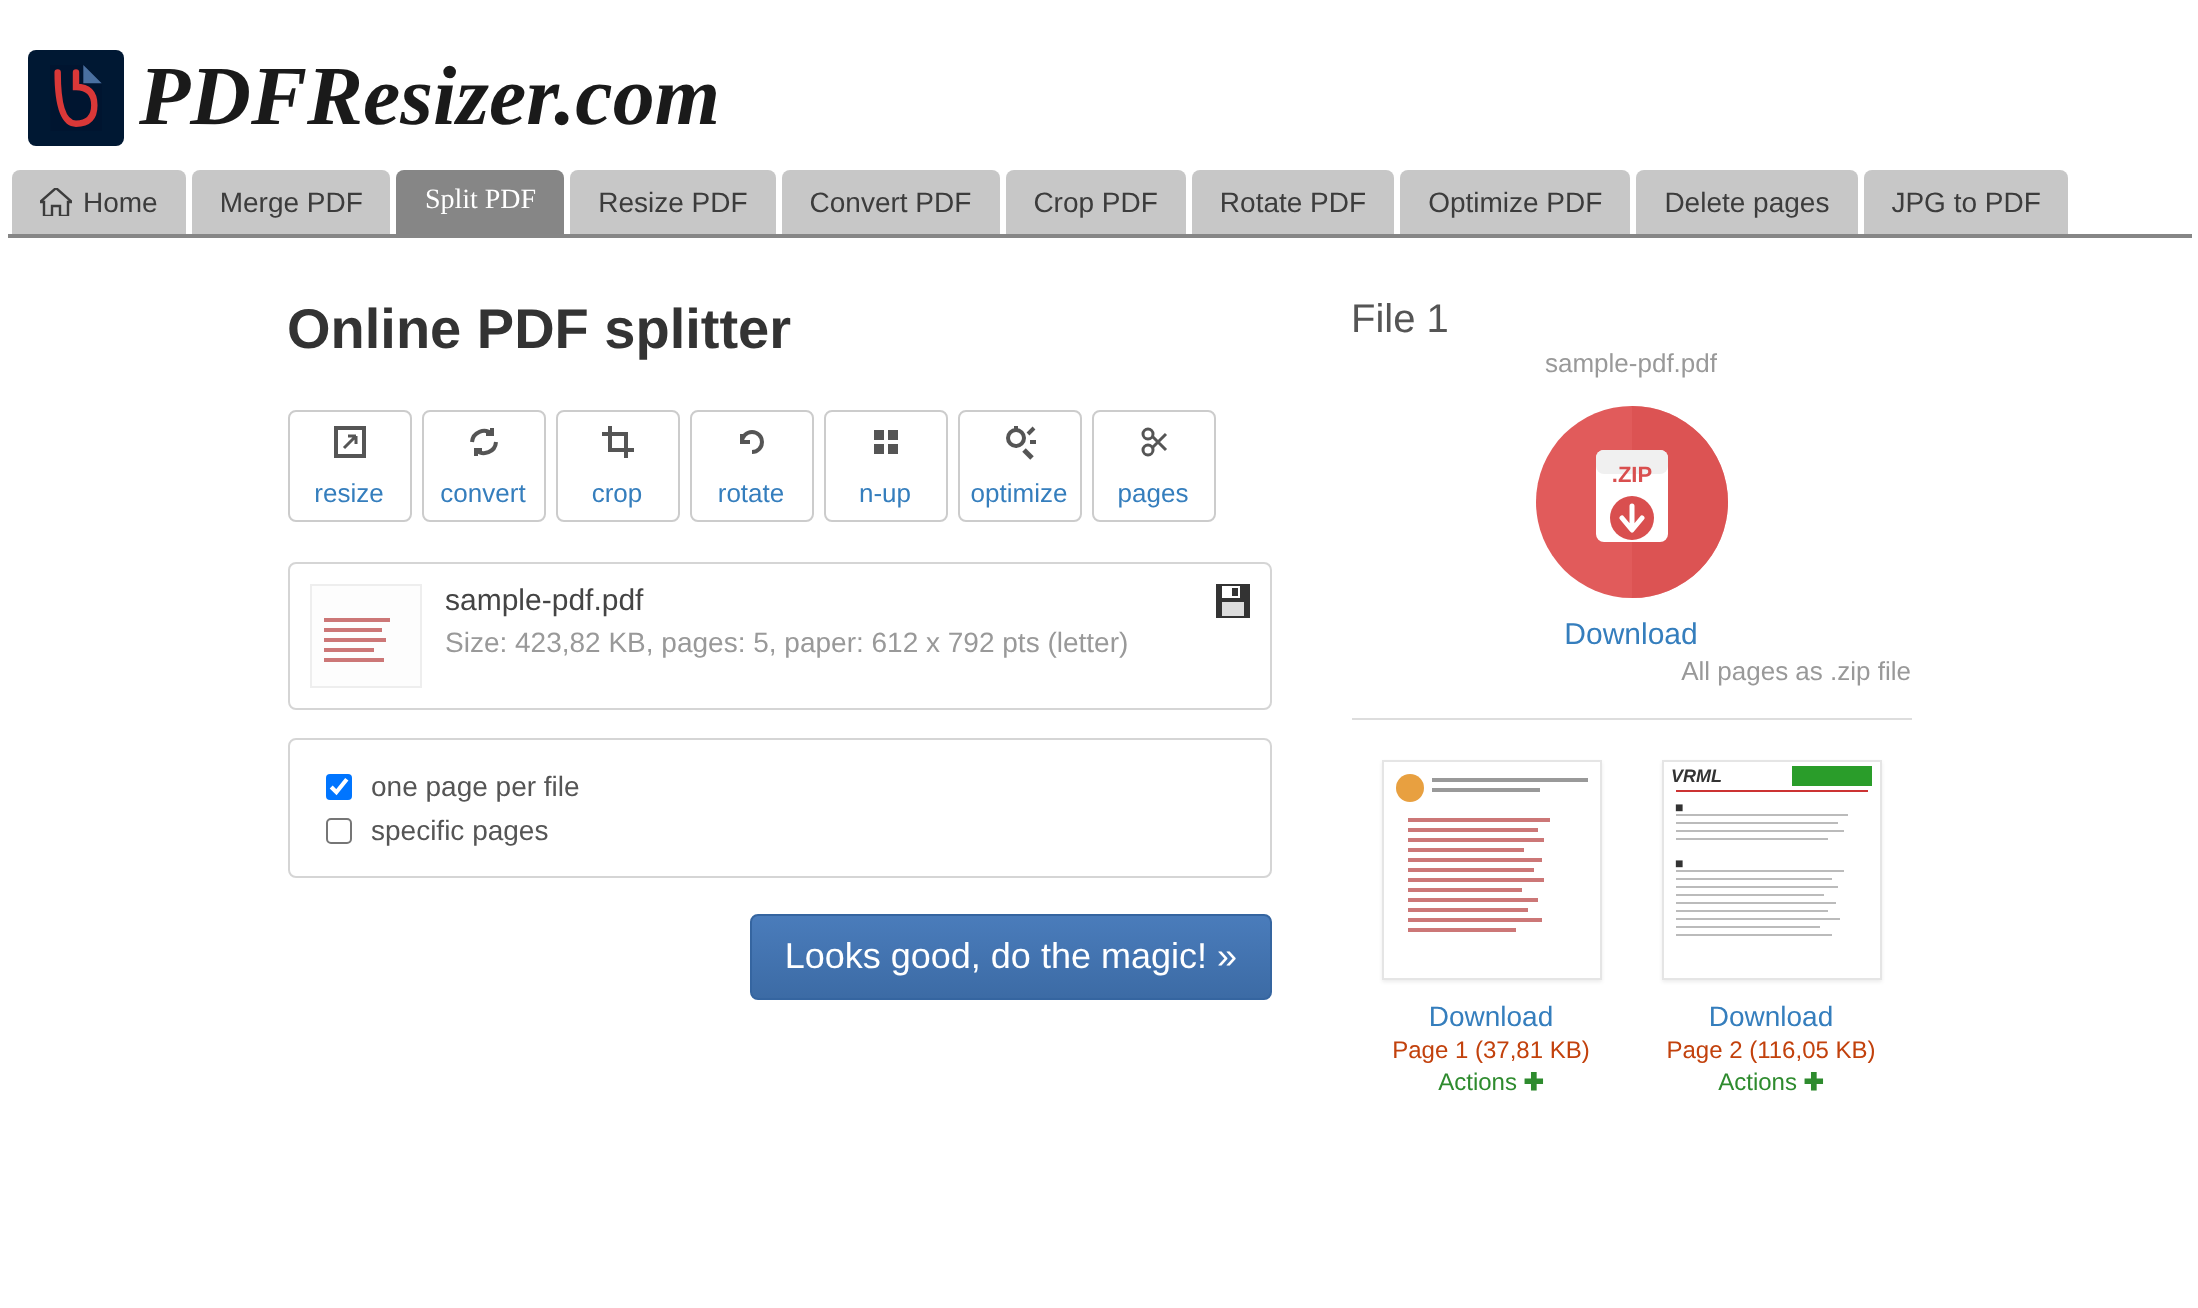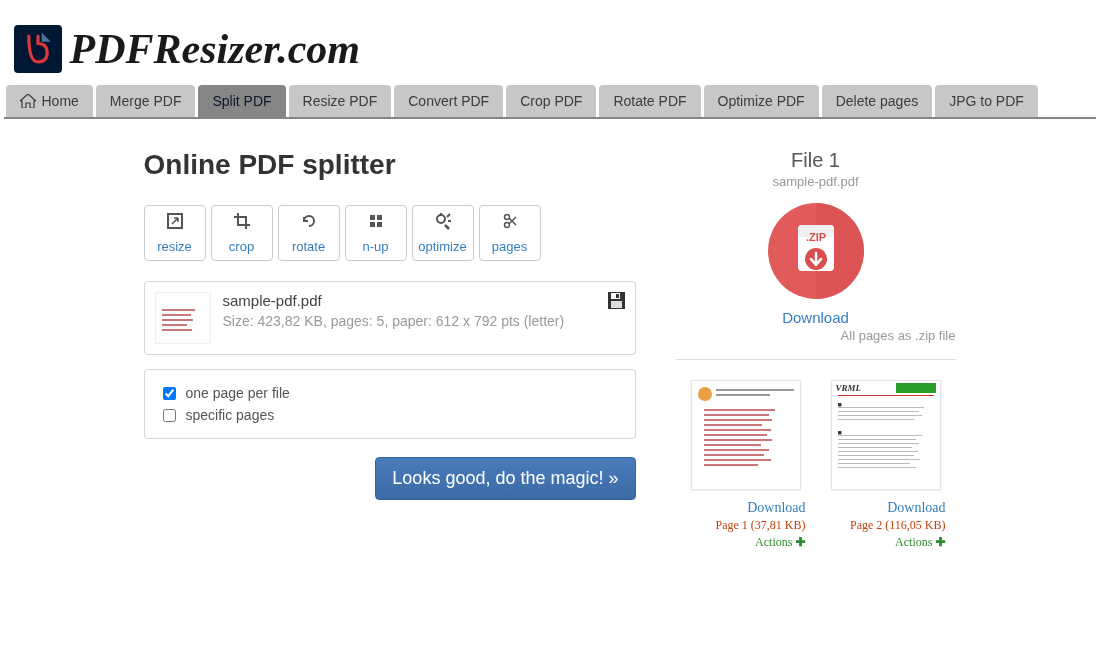--- a/index.html
+++ b/index.html
@@ -9,21 +9,21 @@
     
     
     .header { padding: 12px 10px; }
     .logo { display: flex; align-items: center; gap: 8px; }
     .logo-icon { width: 48px; height: 48px; background: #001833; border-radius: 4px; display: flex; align-items: center; justify-content: center; position: relative; }
     .logo-text { font-family: 'Brush Script MT', cursive; font-size: 42px; font-style: italic; font-weight: bold; color: #1a1a1a; }
     
     
     .main-nav { display: flex; gap: 3px; border-bottom: 2px solid #868686; padding-left: 2px; }
     .nav-item { background: #c7c7c7; color: #3c3c3c; padding: 8px 14px; font-size: 14px; cursor: pointer; border-radius: 4px 4px 0 0; display: flex; align-items: center; gap: 6px; }
-    .nav-item.active { background: #868686; color: #0f172a; }
+    .nav-item.active { background: #868686; color: #ffffff; font-family: Liberation Serif, serif; }
     .home-icon { width: 16px; height: 14px; }
     
     
     .content { padding: 30px 140px 30px 140px; display: flex; gap: 40px; }
     .left-col { flex: 1; max-width: 520px; }
     .right-col { flex: 0 0 280px; }
     
     h1 { font-size: 28px; font-weight: 600; color: #333; margin-bottom: 24px; }
     
     
@@ -45,30 +45,30 @@
     
     .options-card { border: 1px solid #d5d5d5; border-radius: 4px; padding: 12px 18px; margin-bottom: 18px; }
     .option-row { display: flex; align-items: center; gap: 10px; font-size: 14px; color: #555; padding: 3px 0; }
     .option-row input { width: 13px; height: 13px; }
     
     
     .action-row { text-align: right; }
     .magic-btn { background: #4373b1; background: linear-gradient(#4a7cbb, #3c6ba5); color: #fff; border: 1px solid #3565a0; border-radius: 4px; padding: 10px 16px; font-size: 18px; cursor: pointer; }
     
     
-    .file-title { text-align: center; font-size: 20px; color: #555; margin-bottom: 2px; }
+    .file-title { font-size: 20px; color: #555; margin-bottom: 2px; }
     .file-sub { text-align: center; font-size: 13px; color: #999; margin-bottom: 14px; }
     
     .zip-download { text-align: center; padding-bottom: 16px; border-bottom: 1px solid #ddd; margin-bottom: 20px; }
     .zip-icon { width: 96px; height: 96px; margin: 0 auto 10px; }
     .dl-link { color: #357ebd; font-size: 15px; cursor: pointer; }
     .dl-sub { color: #999; font-size: 13px; margin-top: 2px; text-align: right; }
     
     .page-grid { display: flex; gap: 20px; justify-content: center; }
-    .page-item { text-align: right; width: 120px; font-family: Liberation Serif, serif; }
+    .page-item { text-align: center; width: 120px; }
     .page-thumb { width: 110px; height: 110px; border: 1px solid #e5e5e5; margin: 0 auto 10px; background: #fff; box-shadow: 0 1px 2px rgba(0,0,0,0.08); position: relative; overflow: hidden; }
     .page-dl { color: #357ebd; font-size: 14px; cursor: pointer; }
     .page-meta { color: #c2410c; font-size: 12px; margin-top: 2px; }
     .page-actions { color: #2e8b2e; font-size: 12px; margin-top: 2px; cursor: pointer; }
     .page-actions .plus { font-weight: bold; }
 
     
     .thumb-lines { position: absolute; left: 6px; right: 6px; }
     .thumb-line { height: 2px; background: #c77; margin-bottom: 3px; }
     .thumb-head { height: 8px; background: #e8a040; position: absolute; top: 4px; left: 4px; right: 50px; }
@@ -137,20 +137,29 @@
 
       <div class="tool-tabs">
         <div class="tool-tab">
           <span class="icon">
             <svg width="18" height="18" viewBox="0 0 18 18">
                 <rect x="2" y="2" width="14" height="14" stroke="#555" stroke-width="2" fill="none"></rect>
                 <path d="M6 12 L12 6 M12 6 L8 6 M12 6 L12 10" stroke="#555" stroke-width="1.5" fill="none"></path>
               </svg>
           </span>
           <span>resize</span>
+        </div>
+        <div class="tool-tab">
+          <span class="icon">
+            <svg width="18" height="18" viewBox="0 0 18 18">
+                <path d="M3 9 A6 6 0 0 1 13 5 M15 9 A6 6 0 0 1 5 13" stroke="#555" stroke-width="2" fill="none"></path>
+                <path d="M13 2 L13 5 L10 5 M5 16 L5 13 L8 13" stroke="#555" stroke-width="2" fill="none"></path>
+              </svg>
+          </span>
+          <span>convert</span>
         </div>
         <div class="tool-tab">
           <span class="icon">
             <svg width="18" height="18" viewBox="0 0 18 18">
                 <path d="M5 1 L5 13 L17 13 M1 5 L13 5 L13 17" stroke="#555" stroke-width="2" fill="none"></path>
               </svg>
           </span>
           <span>crop</span>
         </div>
         <div class="tool-tab">

